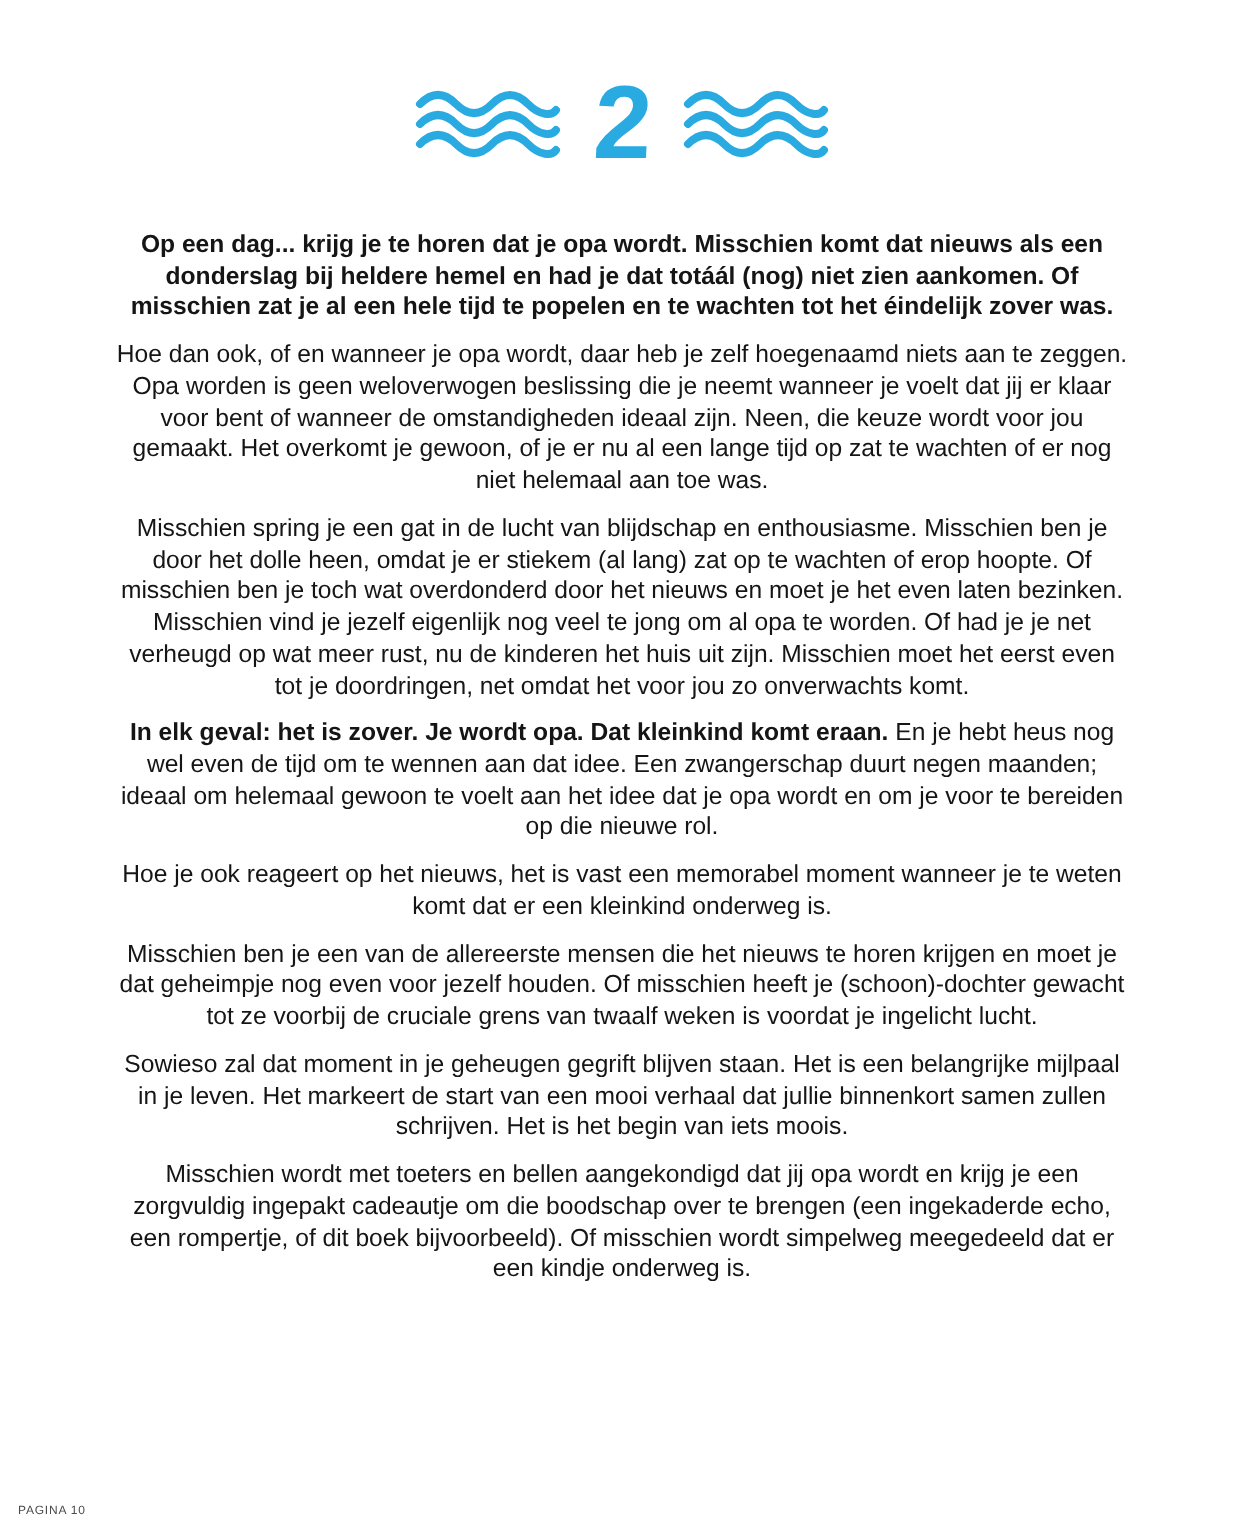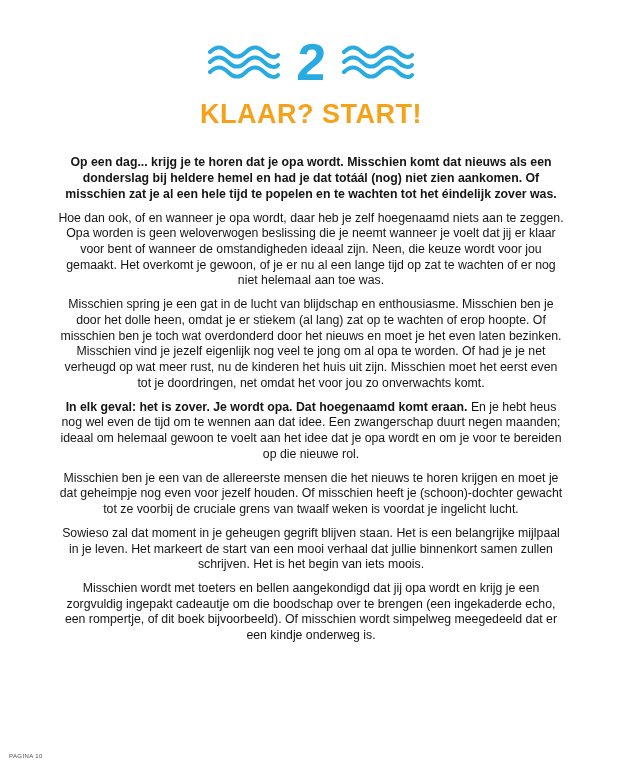--- a/index.html
+++ b/index.html
@@ -77,27 +77,27 @@
       <svg width="74" height="34" viewBox="0 0 74 34" aria-hidden="true">
         <g fill="none" stroke="#29ABE2" stroke-width="4" stroke-linecap="round">
           <path d="M3 7 C9 1 15 1 21 7 C27 13 33 13 39 7 C45 1 51 1 57 7 C63 13 69 13 71 10"></path>
           <path d="M3 17 C9 11 15 11 21 17 C27 23 33 23 39 17 C45 11 51 11 57 17 C63 23 69 23 71 20"></path>
           <path d="M3 27 C9 21 15 21 21 27 C27 33 33 33 39 27 C45 21 51 21 57 27 C63 33 69 33 71 30"></path>
         </g>
       </svg>
     </span>
   </header>
 
-  <h1 class="chapter-title">KLAAR? START!</h1>
 
   <main class="content">
     <p><strong>Op een dag... krijg je te horen dat je opa wordt. Misschien komt dat nieuws als een donderslag bij heldere hemel en had je dat totáál (nog) niet zien aankomen. Of misschien zat je al een hele tijd te popelen en te wachten tot het éindelijk zover was.</strong><span></span></p>
     <p><strong></strong><span>Hoe dan ook, of en wanneer je opa wordt, daar heb je zelf hoegenaamd niets aan te zeggen. Opa worden is geen weloverwogen beslissing die je neemt wanneer je voelt dat jij er klaar voor bent of wanneer de omstandigheden ideaal zijn. Neen, die keuze wordt voor jou gemaakt. Het overkomt je gewoon, of je er nu al een lange tijd op zat te wachten of er nog niet helemaal aan toe was.</span></p>
     <p><strong></strong><span>Misschien spring je een gat in de lucht van blijdschap en enthousiasme. Misschien ben je door het dolle heen, omdat je er stiekem (al lang) zat op te wachten of erop hoopte. Of misschien ben je toch wat overdonderd door het nieuws en moet je het even laten bezinken. Misschien vind je jezelf eigenlijk nog veel te jong om al opa te worden. Of had je je net verheugd op wat meer rust, nu de kinderen het huis uit zijn. Misschien moet het eerst even tot je doordringen, net omdat het voor jou zo onverwachts komt.</span></p>
-    <p><strong>In elk geval: het is zover. Je wordt opa. Dat hoegenaamd komt eraan.</strong><span> En je hebt heus nog wel even de tijd om te wennen aan dat idee. Een zwangerschap duurt negen maanden; ideaal om helemaal gewoon te voelt aan het idee dat je opa wordt en om je voor te bereiden op die nieuwe rol.</span></p>
+    <p><strong>In elk geval: het is zover. Je wordt opa. Dat kleinkind komt eraan.</strong><span> En je hebt heus nog wel even de tijd om te wennen aan dat idee. Een zwangerschap duurt negen maanden; ideaal om helemaal gewoon te voelt aan het idee dat je opa wordt en om je voor te bereiden op die nieuwe rol.</span></p>
+    <p><strong></strong><span>Hoe je ook reageert op het nieuws, het is vast een memorabel moment wanneer je te weten komt dat er een kleinkind onderweg is.</span></p>
     <p><strong></strong><span>Misschien ben je een van de allereerste mensen die het nieuws te horen krijgen en moet je dat geheimpje nog even voor jezelf houden. Of misschien heeft je (schoon)-dochter gewacht tot ze voorbij de cruciale grens van twaalf weken is voordat je ingelicht lucht.</span></p>
     <p><strong></strong><span>Sowieso zal dat moment in je geheugen gegrift blijven staan. Het is een belangrijke mijlpaal in je leven. Het markeert de start van een mooi verhaal dat jullie binnenkort samen zullen schrijven. Het is het begin van iets moois.</span></p>
     <p><strong></strong><span>Misschien wordt met toeters en bellen aangekondigd dat jij opa wordt en krijg je een zorgvuldig ingepakt cadeautje om die boodschap over te brengen (een ingekaderde echo, een rompertje, of dit boek bijvoorbeeld). Of misschien wordt simpelweg meegedeeld dat er een kindje onderweg is.</span></p>
   </main>
 
   <div class="page-num">PAGINA 10</div>
 
 </div>
 
 </body></html>

